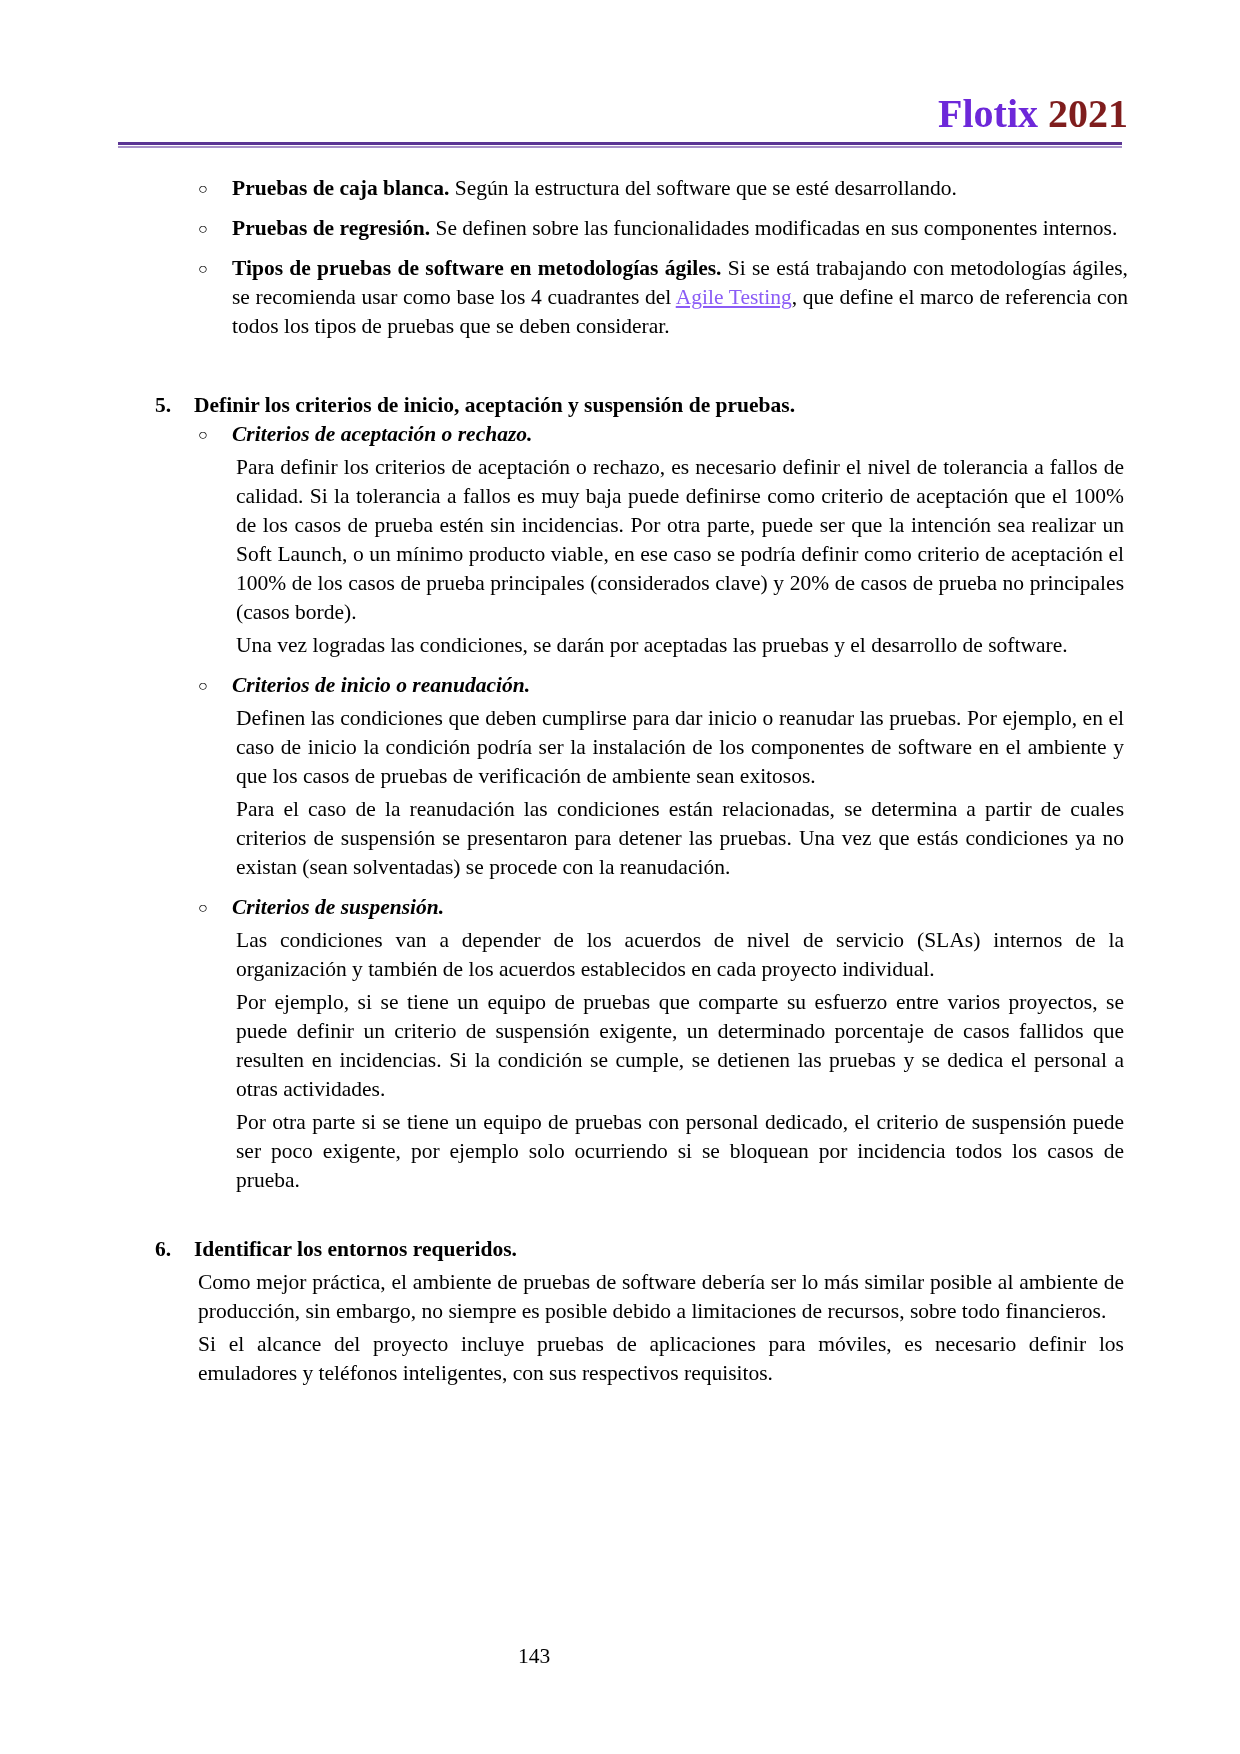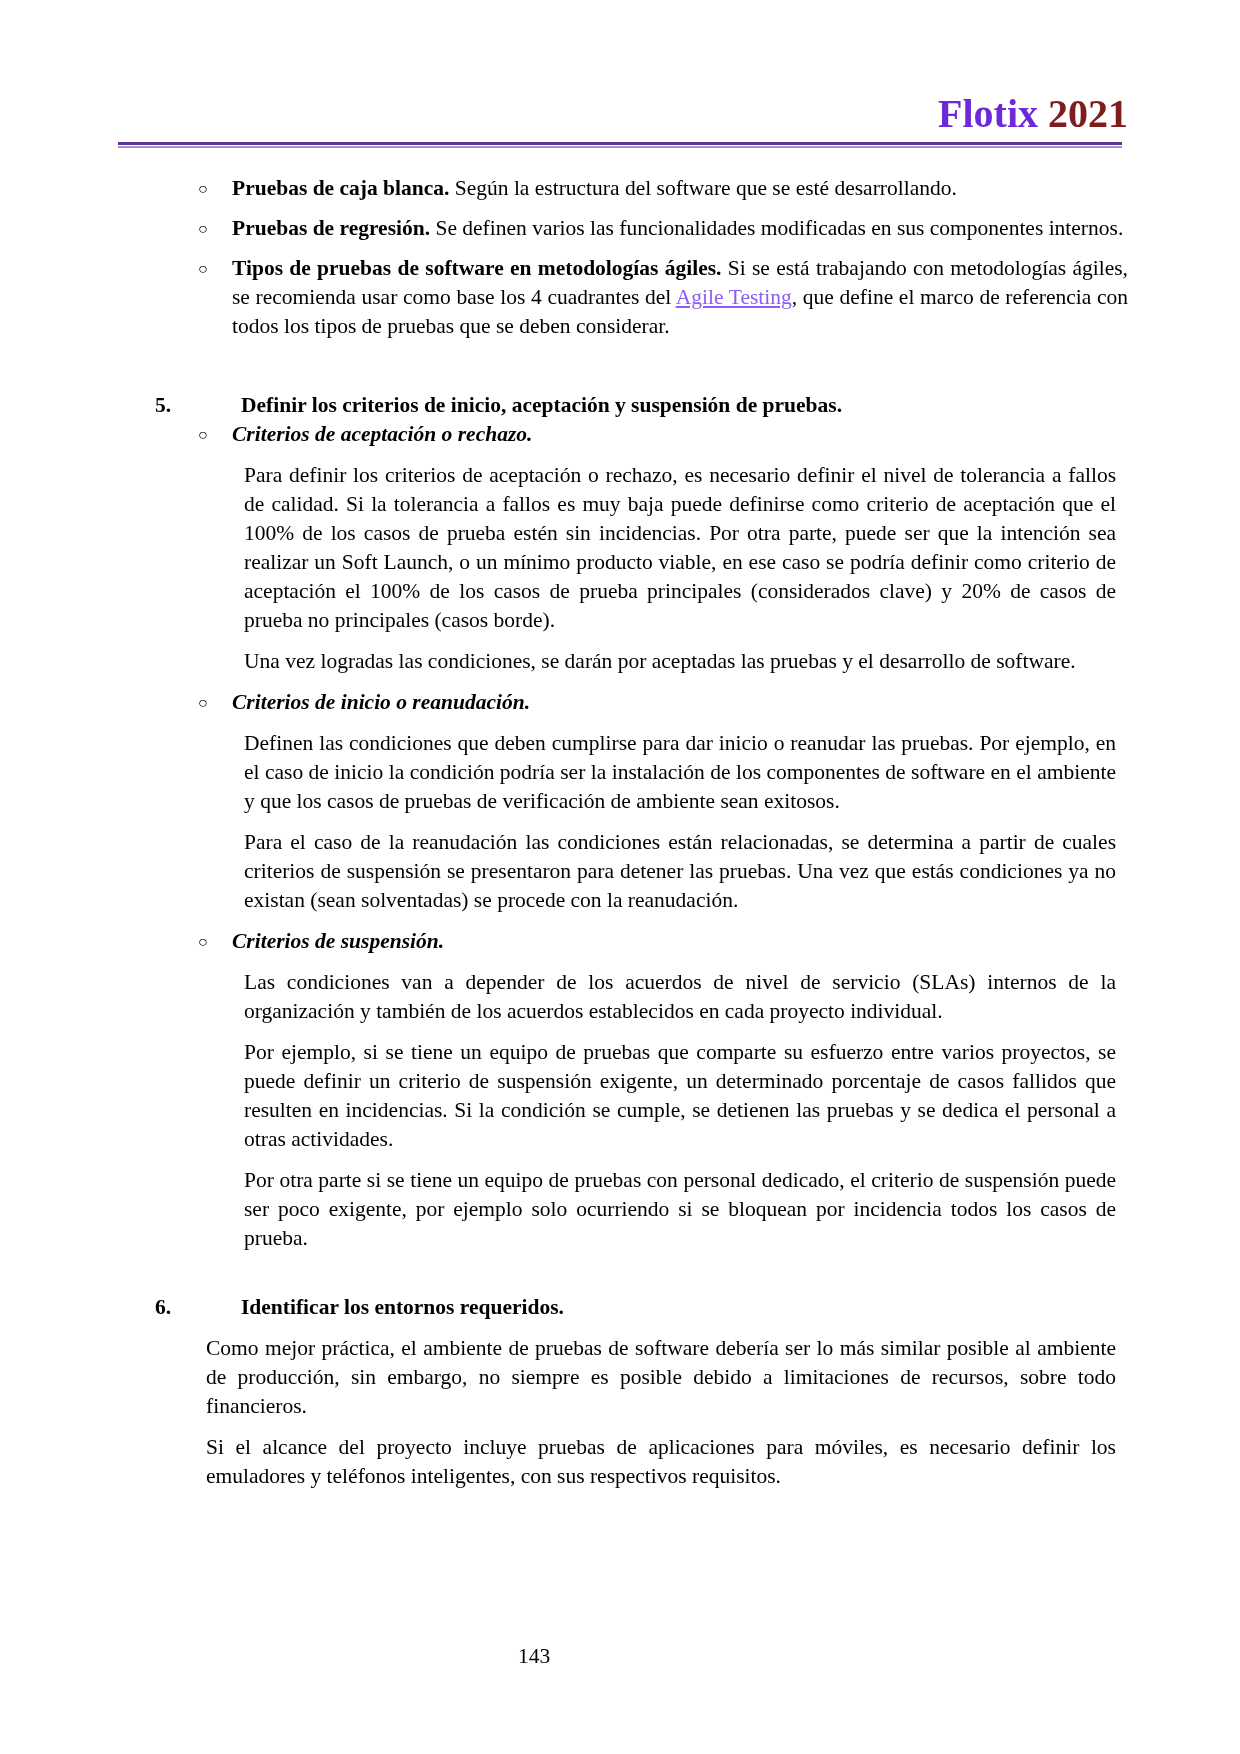--- a/index.html
+++ b/index.html
@@ -33,27 +33,27 @@
   }
   b { font-weight: bold; }
   a.link { color: #8b5cf6; text-decoration: underline; }
 
   .numbered {
     position: relative; padding-left: 194px; padding-right: 112px;
   }
   .numbered .num {
     position: absolute; left: 155px; top: 0; font-weight: bold;
   }
-  .numbered .heading { font-weight: bold; margin-left: 47px; }
+  .numbered .heading { font-weight: bold; }
   .sub {
     position: relative; padding-left: 38px; margin-bottom: 11px;
   }
   .sub .mark { position: absolute; left: 4px; top: 0; font-size: 16px; }
   .sub .sub-title { font-weight: bold; font-style: italic; }
-  p { margin: 12px; text-align: justify; }
+  p { margin: 4px; text-align: justify; }
   .section5 { margin-top: 50px; }
   .section6 { margin-top: 40px; }
   .page-number {
     position: absolute; left: 0; width: 1068px; top: 1644px;
     text-align: center; font-size: 21.5px;
   }
 </style>
 </head>
 <body>
 
@@ -68,21 +68,21 @@
 
 <div class="content">
 
   <div class="bullet">
     <span class="mark">○</span>
     <b>Pruebas de caja blanca.</b><span> Según la estructura del software que se esté desarrollando.</span>
   </div>
 
   <div class="bullet">
     <span class="mark">○</span>
-    <b>Pruebas de regresión.</b><span> Se definen varios las funcionalidades modificadas en sus componentes internos.</span>
+    <b>Pruebas de regresión.</b><span> Se definen sobre las funcionalidades modificadas en sus componentes internos.</span>
   </div>
 
   <div class="bullet">
     <span class="mark">○</span>
     <b>Tipos de pruebas de software en metodologías ágiles.</b><span> Si se está trabajando con metodologías ágiles, se recomienda usar como base los 4 cuadrantes del </span><a class="link" href="#">Agile Testing</a><span>, que define el marco de referencia con todos los tipos de pruebas que se deben considerar.</span>
   </div>
 
   <div class="numbered section5">
     <span class="num">5.</span>
     <div class="heading">Definir los criterios de inicio, aceptación y suspensión de pruebas.</div>

